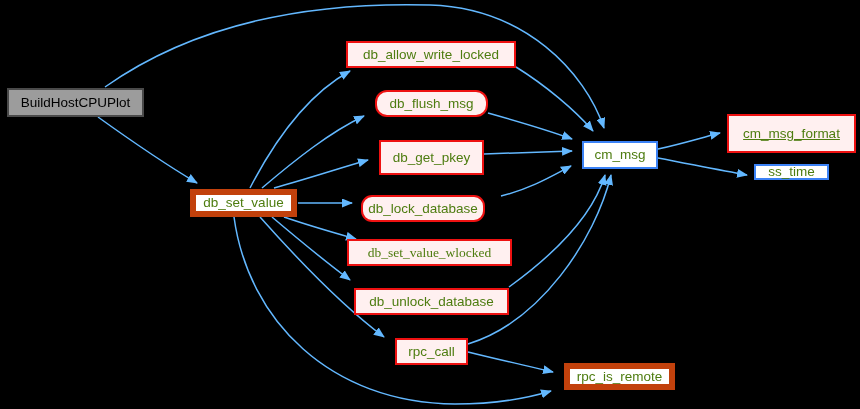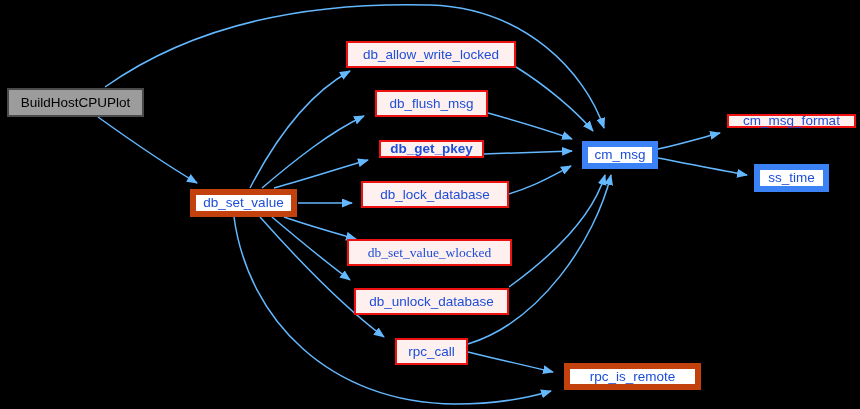--- a/index.html
+++ b/index.html
@@ -21,36 +21,36 @@
     stroke-width: 1.5px;
   }
   .node {
     position: absolute;
     box-sizing: border-box;
     display: flex;
     align-items: center;
     justify-content: center;
     font-size: 13.5px;
     line-height: 1;
-    color: #1d4ed8;
+    color: #4d7c0f;
     white-space: nowrap;
     cursor: pointer;
   }
   .node.current {
     background: #9c9c9c;
     border: 2px solid #4a4a4a;
     color: #000;
   }
   .node.normal {
     background: #ffffff;
     border: 6px solid #c2410c;
   }
   .node.leaf {
     background: #ffffff;
-    border: 6px solid #3b82f6;
+    border: 2px solid #3b82f6;
   }
   .node.truncated {
     background: #fff0f0;
     border: 2px solid #ee1111;
   }
 </style>
 </head>
 <body>
 
 <div id="canvas" style="background: rgb(0, 0, 0);">
@@ -77,24 +77,24 @@
       <path d="M 509,287 C 560,250 594,212 605,175" class="edge" stroke="#63b8ff" marker-end="url(#arrow)"></path>
       <path d="M 468,344 C 540,322 595,240 611,175" class="edge" stroke="#63b8ff" marker-end="url(#arrow)"></path>
       <path d="M 468,352 C 500,360 528,366 553,372" class="edge" stroke="#63b8ff" marker-end="url(#arrow)"></path>
       <path d="M 658,149 C 685,143 700,138 720,133" class="edge" stroke="#63b8ff" marker-end="url(#arrow)"></path>
       <path d="M 658,158 C 690,164 718,170 747,175" class="edge" stroke="#63b8ff" marker-end="url(#arrow)"></path>
     </svg>
   <div id="node-layer">
       <div class="node current" style="left: 7px; top: 88px; width: 137px; height: 29px;">BuildHostCPUPlot</div>
       <div class="node normal" style="left: 190px; top: 189px; width: 107px; height: 28px;">db_set_value</div>
       <div class="node truncated" style="left: 346px; top: 41px; width: 170px; height: 27px;">db_allow_write_locked</div>
-      <div class="node truncated" style="left: 375px; top: 90px; width: 113px; height: 27px;">db_flush_msg</div>
-      <div class="node truncated" style="left: 379px; top: 140px; width: 105px; height: 18px; font-weight: bold;">db_get_pkey</div>
-      <div class="node truncated" style="left: 361px; top: 181px; width: 148px; height: 27px;">db_lock_database</div>
+      <div class="node truncated" style="left: 375px; top: 90px; width: 113px; height: 27px; border-radius: 12px;">db_flush_msg</div>
+      <div class="node truncated" style="left: 379px; top: 140px; width: 105px; height: 35px;">db_get_pkey</div>
+      <div class="node truncated" style="left: 361px; top: 195px; width: 124px; height: 27px; border-radius: 11px;">db_lock_database</div>
       <div class="node truncated" style="left: 347px; top: 239px; width: 165px; height: 27px; font-family: Liberation Serif, serif;">db_set_value_wlocked</div>
       <div class="node truncated" style="left: 354px; top: 288px; width: 155px; height: 27px;">db_unlock_database</div>
       <div class="node truncated" style="left: 395px; top: 338px; width: 73px; height: 27px; text-align: center;">rpc_call</div>
-      <div class="node normal" style="left: 564px; top: 363px; width: 137px; height: 27px;">rpc_is_remote</div>
+      <div class="node normal" style="left: 564px; top: 363px; width: 111px; height: 27px;">rpc_is_remote</div>
       <div class="node leaf" style="left: 582px; top: 141px; width: 76px; height: 28px;">cm_msg</div>
-      <div class="node truncated" style="left: 727px; top: 114px; width: 129px; height: 14px;">cm_msg_format</div>
-      <div class="node leaf" style="left: 754px; top: 164px; width: 75px; height: 28px;">ss_time</div>
+      <div class="node truncated" style="left: 727px; top: 114px; width: 129px; height: 39px; text-decoration: underline;">cm_msg_format</div>
+      <div class="node leaf" style="left: 754px; top: 164px; width: 75px; height: 16px;">ss_time</div>
     </div>
 </div>
 
 </body></html>

